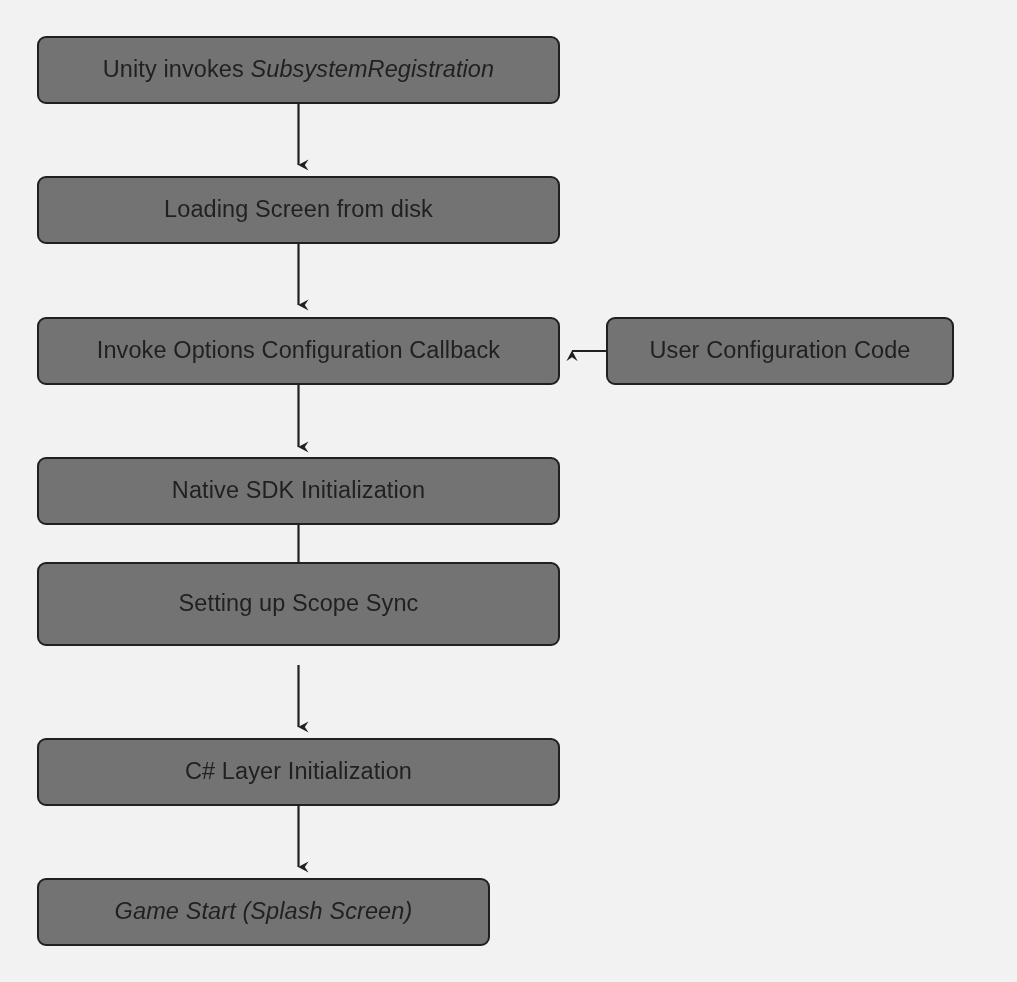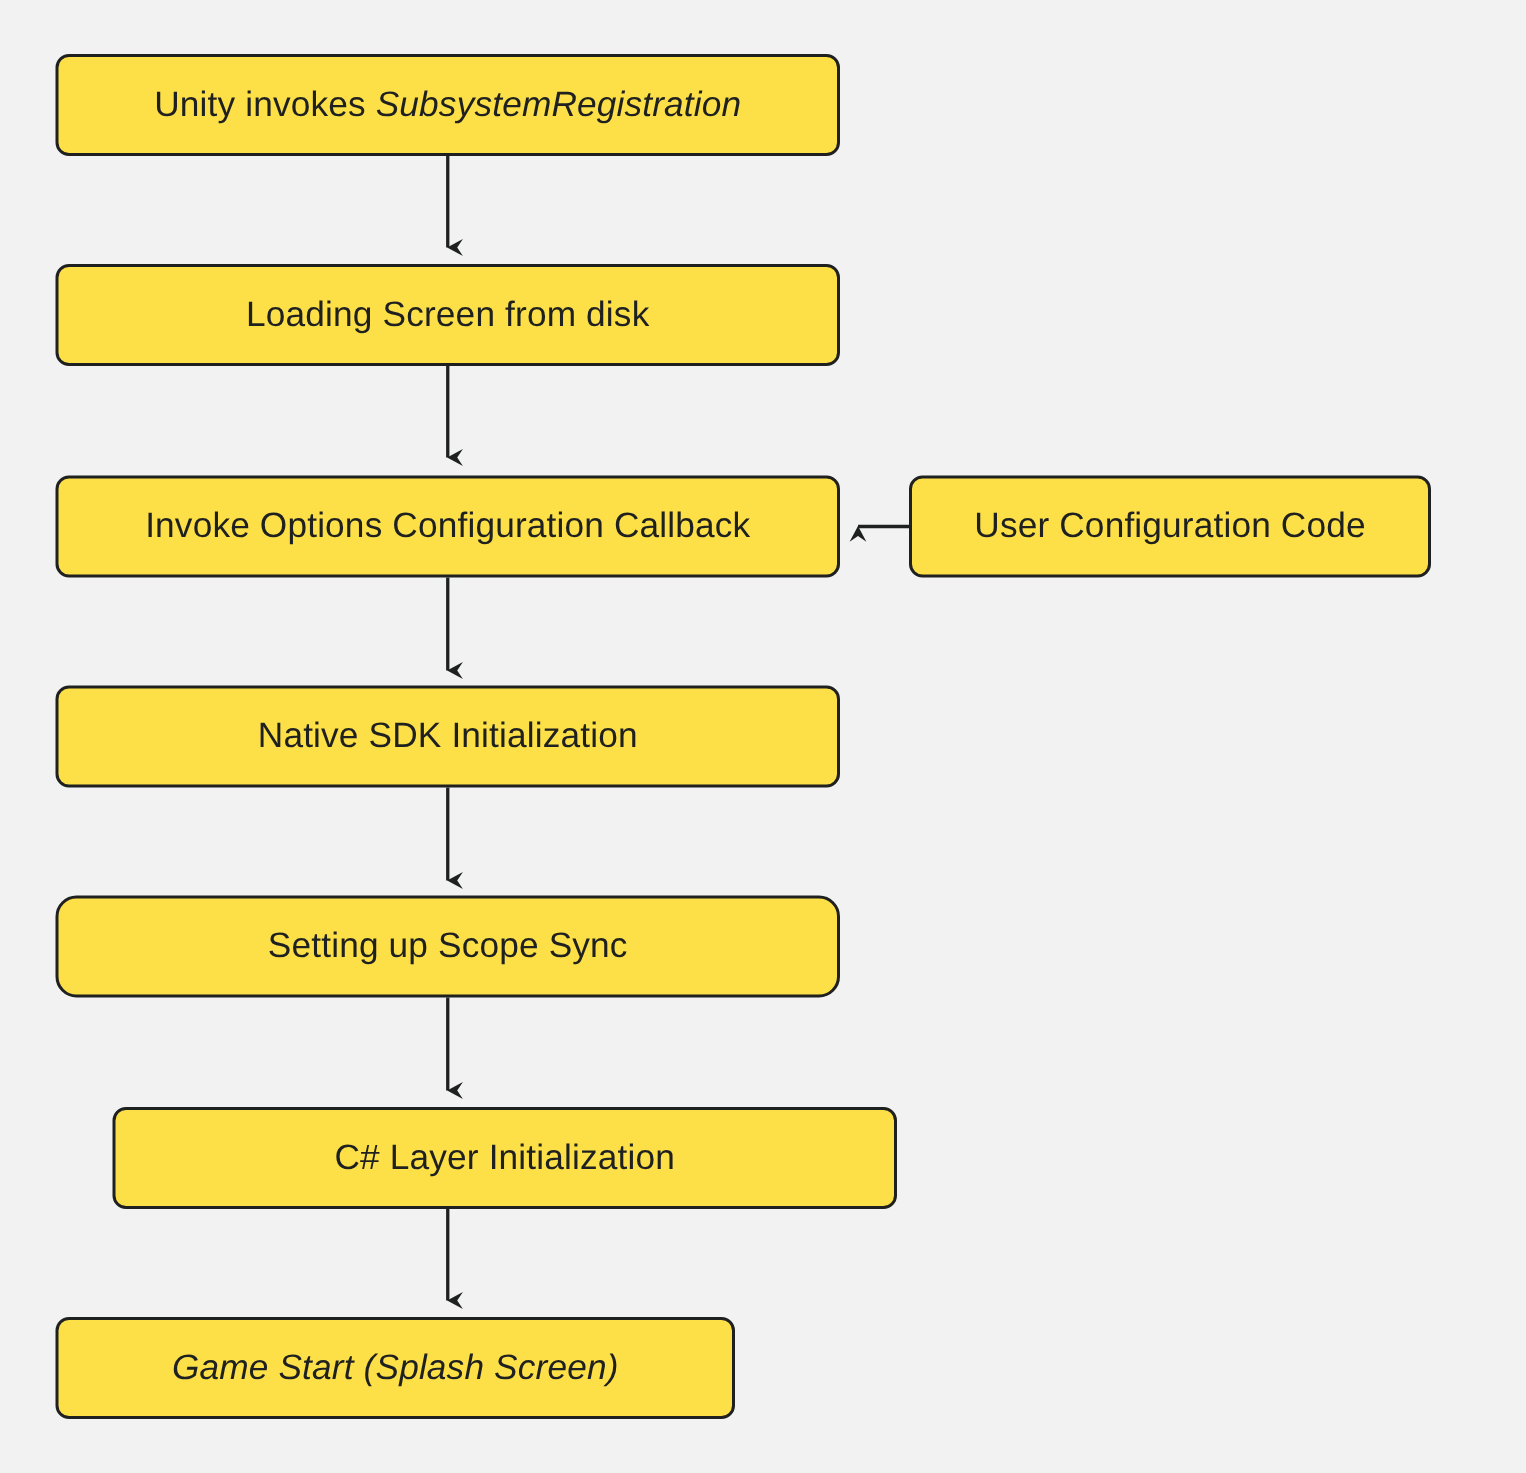--- a/index.html
+++ b/index.html
@@ -24,21 +24,21 @@
     position: absolute;
     top: 0;
     left: 0;
     width: 1017px;
     height: 982px;
     pointer-events: none;
   }
   .flow-node {
     position: absolute;
     box-sizing: border-box;
-    background: #fde047;
+    background: #737373;
     border: 2.3px solid #1f2020;
     border-radius: 9px;
     display: flex;
     align-items: center;
     justify-content: center;
     color: #1f2020;
     font-size: 23.5px;
     line-height: 1.15;
     letter-spacing: 0.1px;
     white-space: nowrap;
@@ -86,25 +86,25 @@
   </div>
 
   <div class="flow-node" style="left:37px; top:457px; width:523px; height:68px;">
     <span>Native SDK Initialization</span>
   </div>
 
   <div class="flow-node" style="left:37px; top:317px; width:523px; height:68px;">
     <span>Invoke Options Configuration Callback</span>
   </div>
 
-  <div class="flow-node" style="left:37px; top:597px; width:523px; height:68px;border-radius:14px;">
+  <div class="flow-node" style="left:37px; top:562px; width:523px; height:84px;">
     <span>Setting up Scope Sync</span>
   </div>
 
-  <div class="flow-node" style="left:37px; top:738px; width:523px; height:68px;margin-left:38px;">
+  <div class="flow-node" style="left:37px; top:738px; width:523px; height:68px;">
     <span>C# Layer Initialization</span>
   </div>
 
   <div class="flow-node" style="left:37px; top:878px; width:453px; height:68px;font-style:italic;">
     <span>Game Start (Splash Screen)</span>
   </div>
 
   <div class="flow-node" style="left:606px; top:317px; width:348px; height:68px;">
     <span>User Configuration Code</span>
   </div>

